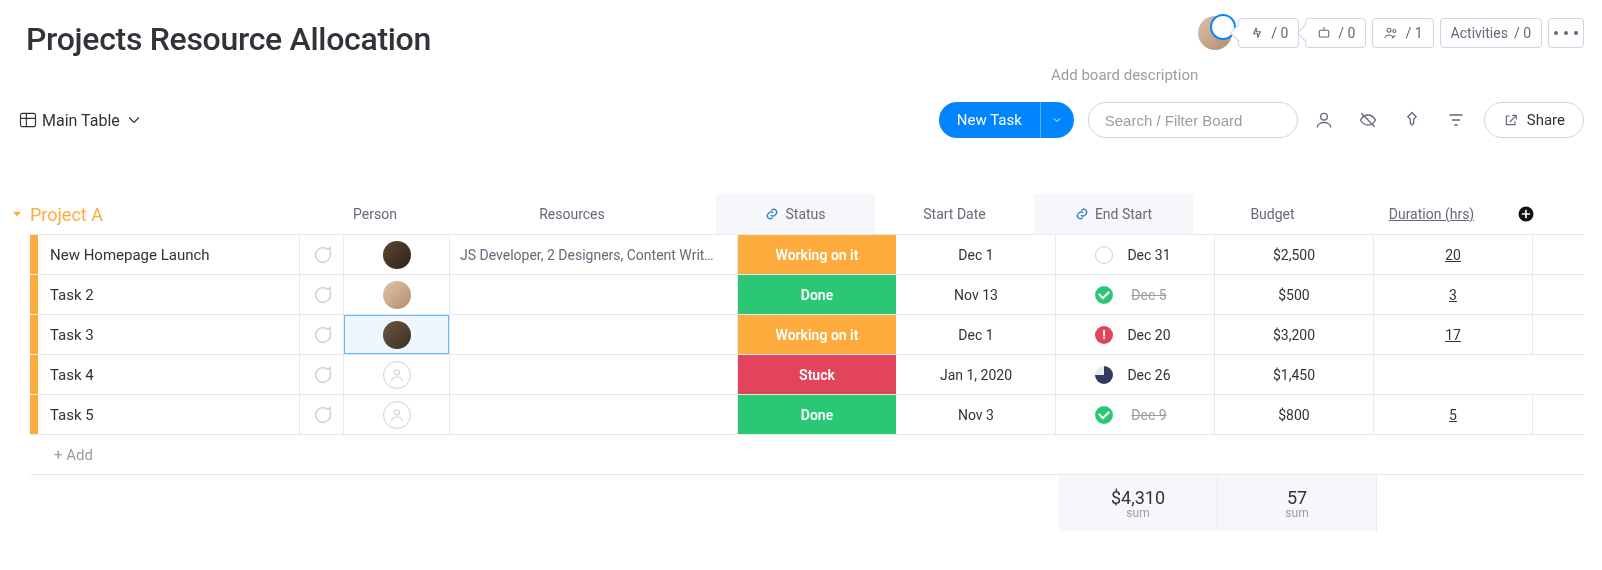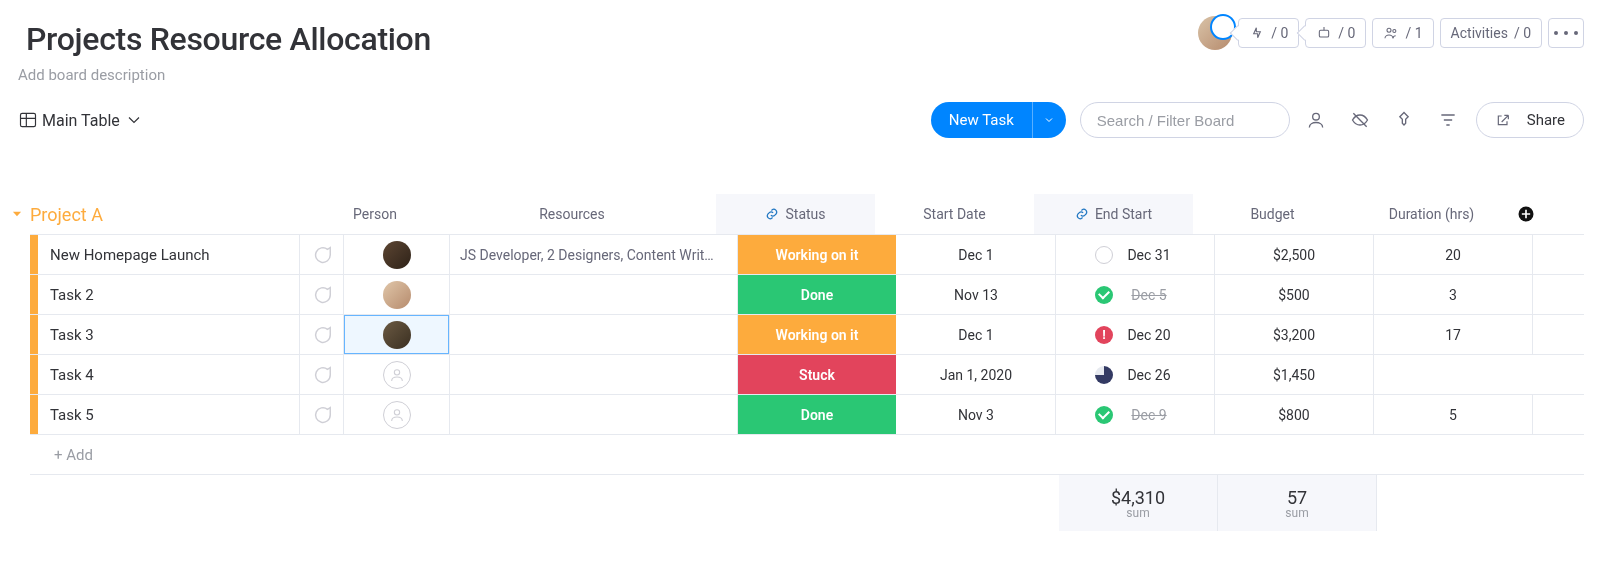--- a/index.html
+++ b/index.html
@@ -10,21 +10,21 @@
   }
   *{box-sizing:border-box;}
   html,body{margin:0;padding:0;}
   body{font-family:-apple-system,BlinkMacSystemFont,"Segoe UI",Roboto,Helvetica,Arial,sans-serif;
        font-size:14px;color:var(--text);background:#fff;width:1602px;}
 
   
   .hdr{display:flex;align-items:flex-start;padding:12px 18px 0 18px;}
   .hdr .titles{flex:1;}
   h1{margin:8px;font-size:32px;font-weight:500;letter-spacing:-.3px;}
-  .desc{margin-top:6px;color:var(--muted);font-size:15px;cursor:text;}
+  .desc{margin-top:6px;color:var(--muted);font-size:15px;cursor:text;text-align:right;}
   .pills{display:flex;align-items:center;gap:6px;padding-top:4px;}
   .avatar-lg{width:34px;height:34px;border-radius:50%;background:linear-gradient(135deg,#d9c3a8,#b68b6d);
              display:flex;align-items:center;justify-content:center;position:relative;}
   .avatar-lg::after{content:"";position:absolute;right:-4px;top:-2px;width:22px;height:22px;border-radius:50%;
                     background:#fff;border:2px solid var(--blue);}
   .pill{height:30px;border:1px solid var(--border2);border-radius:4px;background:#fff;
         display:flex;align-items:center;padding:0 10px;gap:6px;color:var(--muted2);font-size:14px;}
   .pill svg{width:16px;height:16px;stroke:var(--muted2);fill:none;stroke-width:1.6;}
   .angled{position:relative;}
   .angled::before{content:"";position:absolute;left:-7px;top:50%;width:10px;height:10px;border-left:1px solid var(--border2);
@@ -39,33 +39,33 @@
   .chev{width:12px;height:12px;stroke:var(--muted2);fill:none;stroke-width:2;}
   .spacer{flex:1;}
   .newitem{display:flex;align-items:stretch;height:36px;border-radius:18px;overflow:hidden;background:var(--blue);color:#fff;}
   .newitem .lbl{display:flex;align-items:center;padding:0 18px;font-size:15px;}
   .newitem .dd{display:flex;align-items:center;justify-content:center;width:34px;border-left:1px solid rgba(255,255,255,.35);}
   .search{height:36px;width:210px;border:1px solid var(--border2);border-radius:18px;padding:0 16px;font-size:15px;
           color:var(--text);outline:none;margin-left:14px;}
   .search::placeholder{color:var(--muted);}
   .ticon{width:36px;height:36px;display:flex;align-items:center;justify-content:center;margin-left:8px;}
   .ticon svg{width:20px;height:20px;stroke:var(--muted2);fill:none;stroke-width:1.6;}
-  .share-btn{height:36px;border:1px solid var(--border2);border-radius:18px;display:flex;align-items:center;gap:16px;
+  .share-btn{height:36px;border:1px solid var(--border2);border-radius:18px;display:flex;align-items:center;gap:8px;
              padding:0 18px;margin-left:10px;color:var(--text);font-size:15px;}
   .share-btn svg{width:16px;height:16px;stroke:var(--muted2);fill:none;stroke-width:1.8;}
 
   
   .group{margin:48px 18px 0 8px;}
   .ghead{display:flex;align-items:center;height:40px;}
   .gtoggle{width:18px;height:18px;margin-right:4px;display:flex;align-items:center;justify-content:center;}
   .gtoggle svg{fill:var(--orange);}
   .gname{color:var(--orange);font-size:18px;flex:0 0 292px;}
   .col{flex:0 0 auto;display:flex;align-items:center;justify-content:center;color:var(--muted2);font-size:14px;height:100%;}
   .w-person{width:106px;} .w-res{width:288px;} .w-status{width:159px;}
-  .w-sdate{width:159px;} .w-edate{width:159px;} .w-budget{width:159px;} .w-dur{width:159px;}
+  .w-sdate{width:159px;} .w-edate{width:159px;} .w-budget{width:159px;} .w-dur{width:159px;text-decoration:underline;}
   .shaded{background:#f6f7fb;}
   .linkico{width:14px;height:14px;margin-right:6px;}
   .linkico svg{stroke:var(--link);fill:none;stroke-width:2;width:14px;height:14px;}
   .addcol{width:30px;display:flex;align-items:center;justify-content:center;}
   .addcol svg{width:20px;height:20px;}
 
   
   .rows{border-top:1px solid var(--border);margin-left:22px;}
   .row{display:flex;align-items:stretch;height:var(--row-h);border-bottom:1px solid var(--border);background:#fff;}
   .handle{width:8px;background:var(--orange);}

